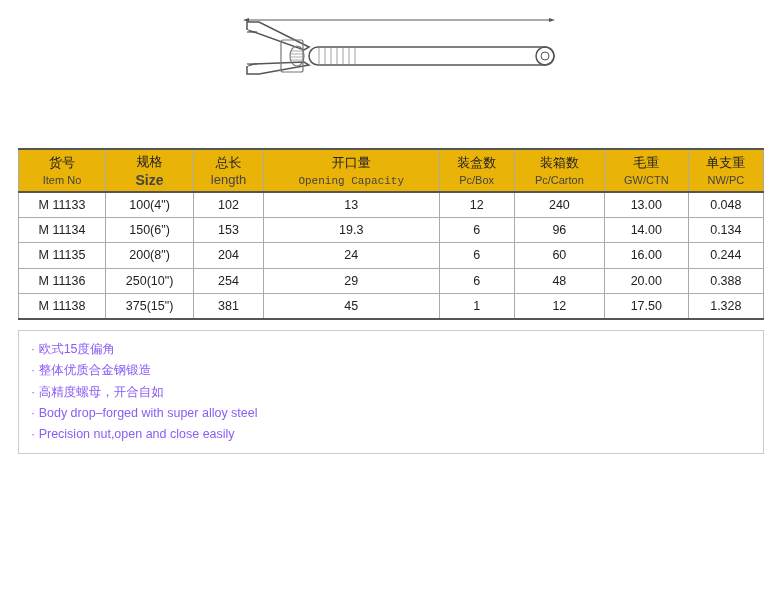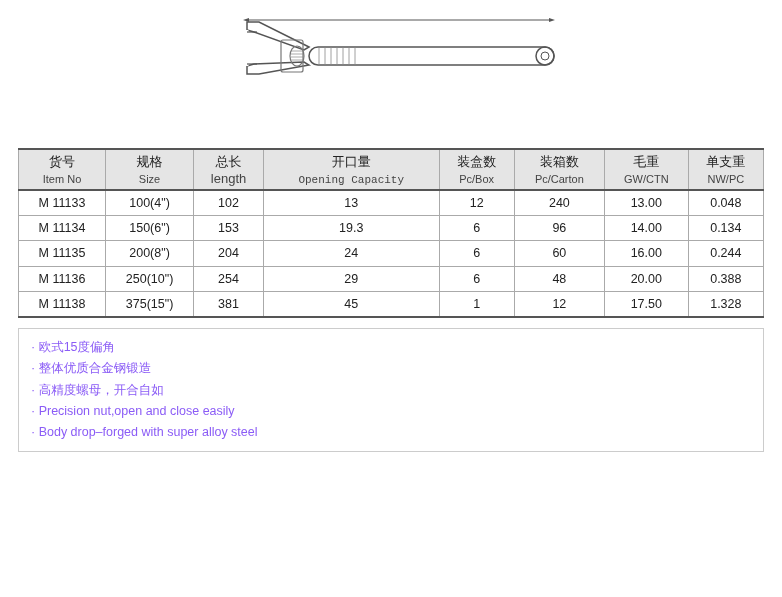--- a/index.html
+++ b/index.html
@@ -60,21 +60,21 @@
     }
 
     .product-table th, .product-table td {
       border: 1px solid #aaa;
       text-align: center;
       padding: 4px 5px;
       line-height: 1.3;
     }
 
     .product-table thead tr th {
-      background: #e5e5e5;
+      background: #eab308;
       font-weight: normal;
       border-top: 2px solid #555;
     }
 
     .product-table thead tr:first-child th {
       border-bottom: none;
       padding-bottom: 1px;
       font-size: 13px;
     }
 
@@ -147,21 +147,21 @@
         <polygon points="20,6 20,10 14,8" fill="#555"></polygon>
         <polygon points="320,6 320,10 326,8" fill="#555"></polygon>
       </svg>
     </div>
   </div>
 
   <table class="product-table">
     <thead>
       <tr class="mainheader">
         <th>货号<br><span style="font-size:11px;color:#444;">Item No</span></th>
-        <th>规格<br><span style="font-size:11px;color:#444;">Size</span></th>
+        <th>规格<br><span style="font-size:14px;color:#444;font-weight:bold;">Size</span></th>
         <th>总长<br><span style="font-size:13px;color:#444;">length</span></th>
         <th>开口量<br><span style="font-size:11px;color:#444;font-family:Liberation Mono, monospace;">Opening Capacity</span></th>
         <th>装盒数<br><span style="font-size:11px;color:#444;">Pc/Box</span></th>
         <th>装箱数<br><span style="font-size:11px;color:#444;">Pc/Carton</span></th>
         <th>毛重<br><span style="font-size:11px;color:#444;">GW/CTN</span></th>
         <th>单支重<br><span style="font-size:11px;color:#444;">NW/PC</span></th>
       </tr>
     </thead>
     <tbody id="table-body">
     <tr>
@@ -215,18 +215,18 @@
       <td>1.328</td>
     </tr>
       </tbody>
   </table>
 
   <div class="features">
     <div id="features-content">
         <div>· 欧式15度偏角</div>
         <div>· 整体优质合金钢锻造</div>
         <div>· 高精度螺母，开合自如</div>
+        <div>· Body drop–forged with super alloy steel</div>
         <div>· Precision nut,open and close easily</div>
-        <div>· Body drop–forged with super alloy steel</div>
       </div>
   </div>
 
 </div>
 
 </body></html>

